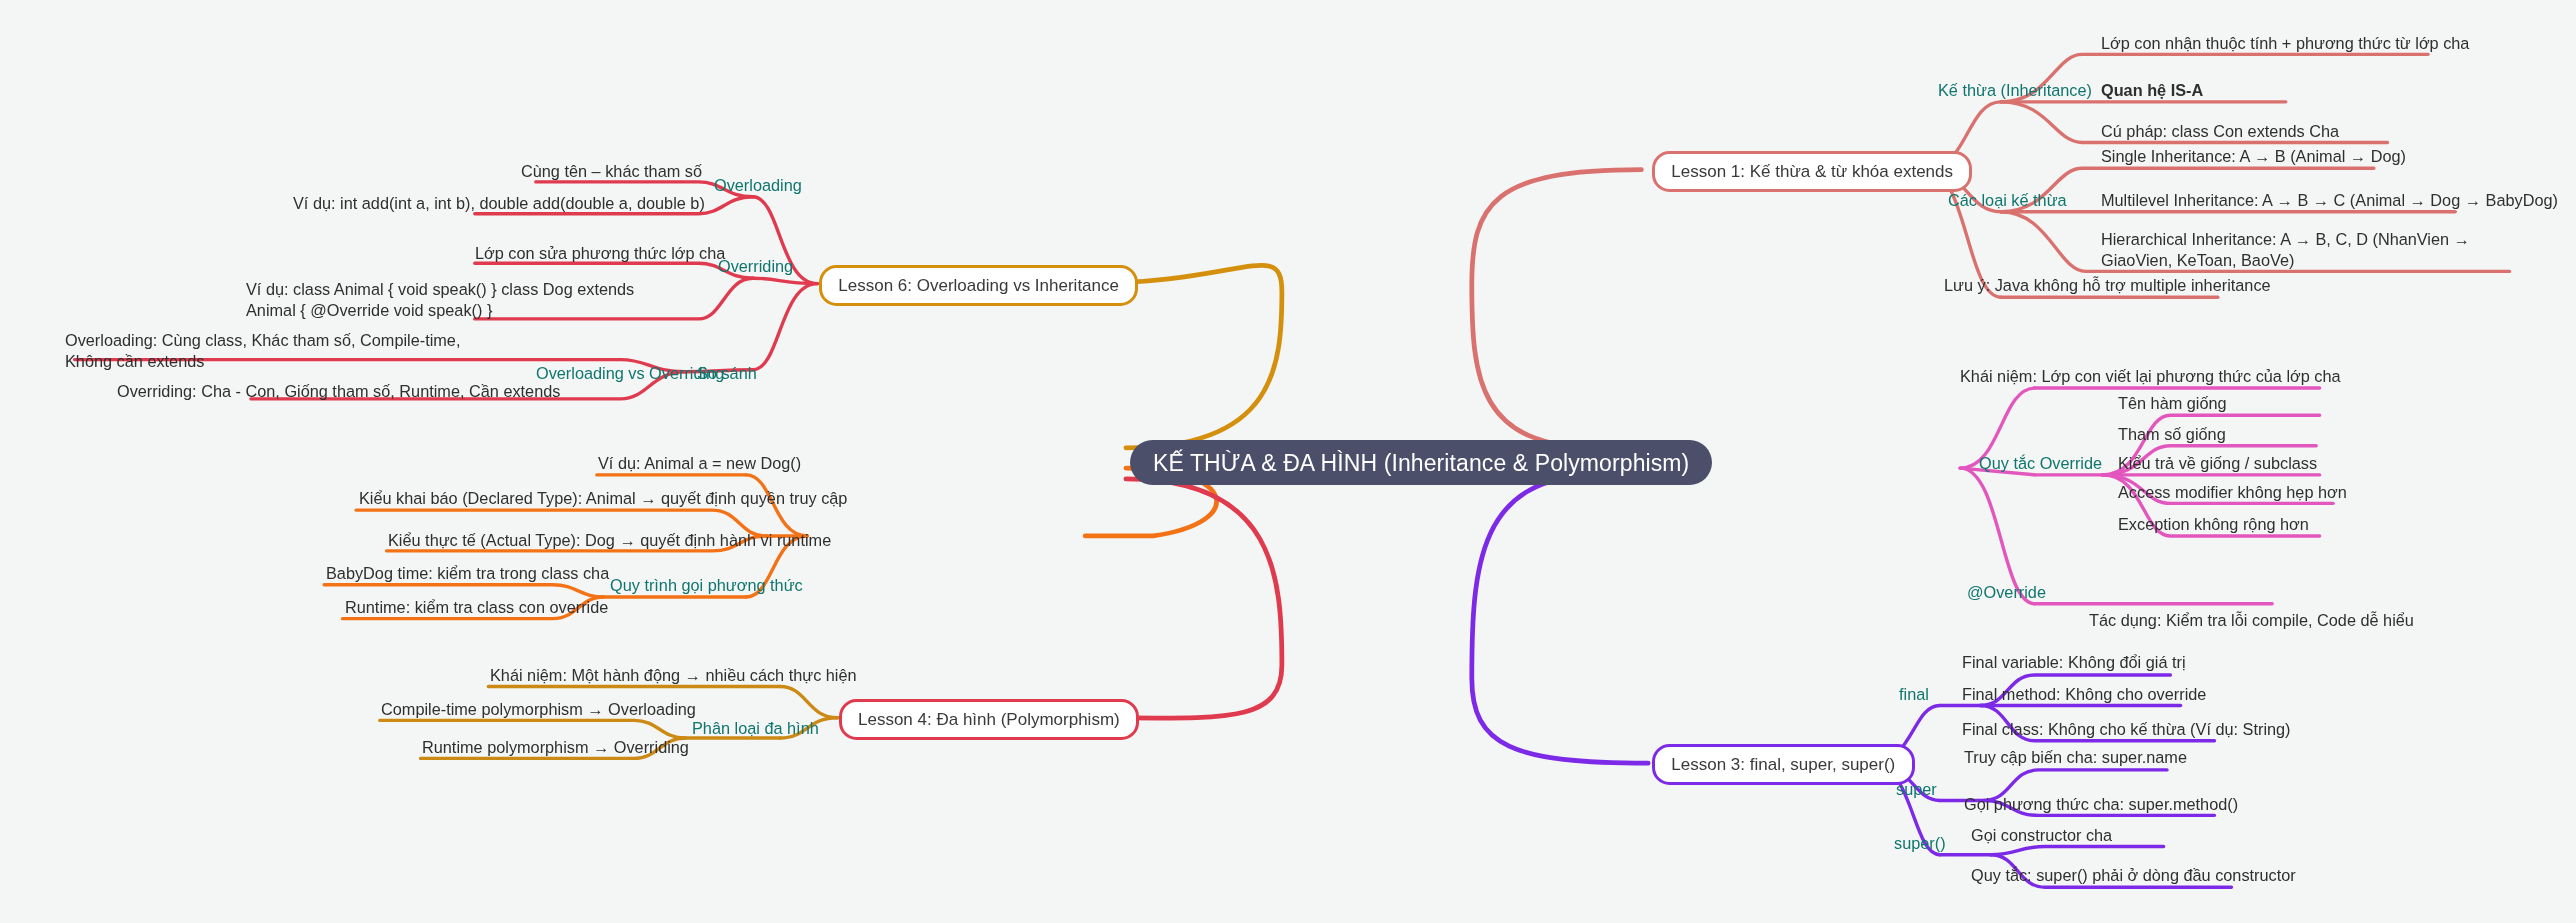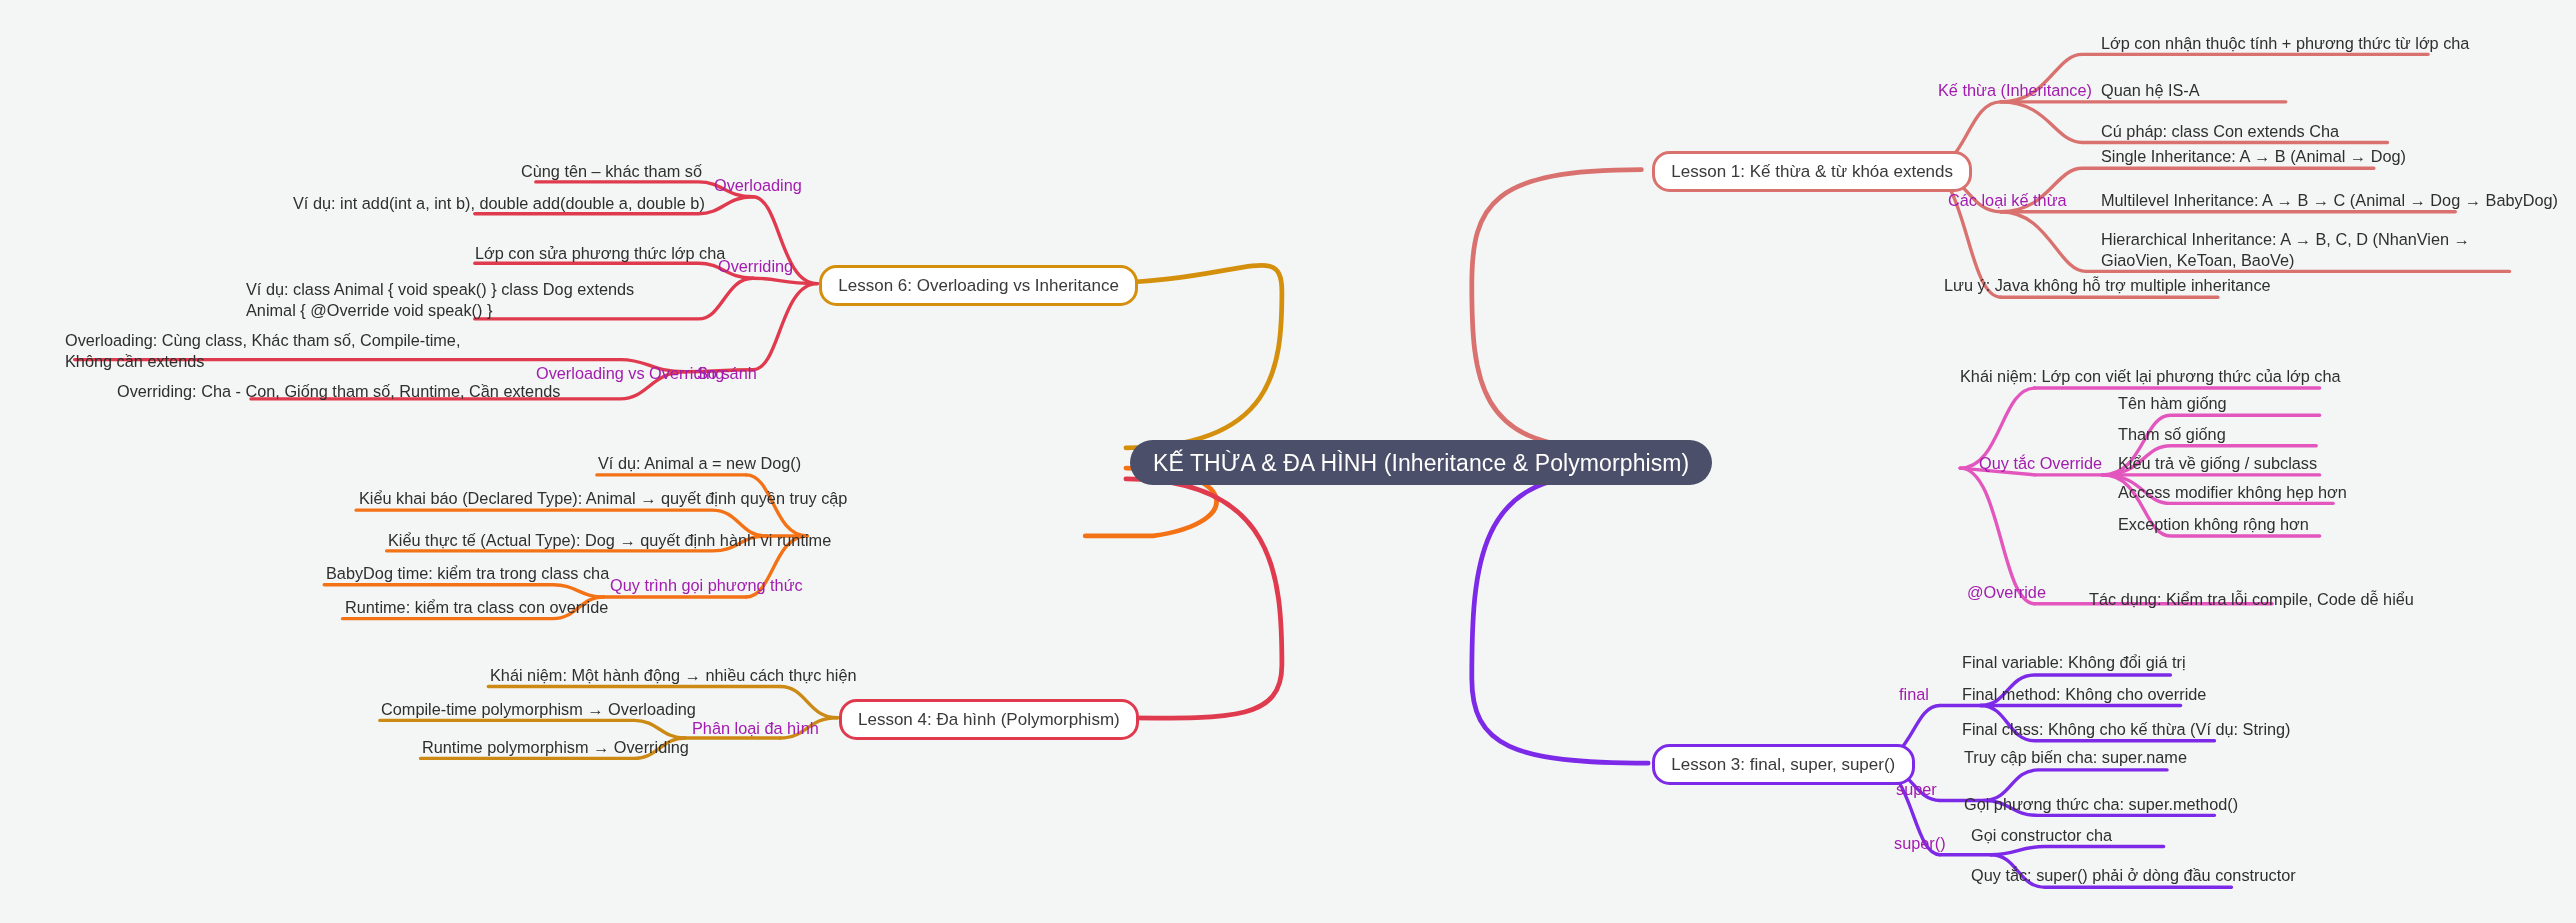--- a/index.html
+++ b/index.html
@@ -50,21 +50,21 @@
     font-size:16.3px;
     color:#2f2f2f;
     line-height:1.28;
     white-space:nowrap;
     box-sizing:border-box;
   }
   .leaf.wrap{white-space:normal;}
   .mid{
     position:absolute;
     font-size:16.3px;
-    color:#a21caf;
+    color:#0f766e;
     white-space:nowrap;
     line-height:1.28;
   }
 </style>
 </head>
 <body style="background: rgb(244, 245, 245);">
 
 <div id="canvas">
 
   <svg id="links" viewBox="0 0 3798 1362">
@@ -161,42 +161,42 @@
       <path d="M1010,1088 C975,1088 970,1118 935,1118 L620,1118" stroke="#cc8a15"></path>
     </g>
   </svg>
 
   <div class="node root-node" style="left:1130px;top:440px;">KẾ THỪA &amp; ĐA HÌNH (Inheritance &amp; Polymorphism)</div>
 
   <div class="node lesson-node l1" style="left:1652px;top:151px;">Lesson 1: Kế thừa &amp; từ khóa extends</div>
 
   <div class="mid" style="left:1938px;top:80px;">Kế thừa (Inheritance)</div>
   <div class="leaf" style="left:2101px;top:33px;">Lớp con nhận thuộc tính + phương thức từ lớp cha</div>
-  <div class="leaf" style="left:2101px;top:80px;">Quan hệ IS-A</div>
+  <div class="leaf" style="left:2101px;top:80px;font-weight:bold;">Quan hệ IS-A</div>
   <div class="leaf" style="left:2101px;top:121px;">Cú pháp: class Con extends Cha</div>
 
   <div class="mid" style="left:1948px;top:190px;">Các loại kế thừa</div>
   <div class="leaf" style="left:2101px;top:146px;">Single Inheritance: A → B (Animal → Dog)</div>
   <div class="leaf" style="left:2101px;top:190px;">Multilevel Inheritance: A → B → C (Animal → Dog → BabyDog)</div>
   <div class="leaf wrap" style="left:2101px;top:229px;width:434px;">Hierarchical Inheritance: A → B, C, D (NhanVien → GiaoVien, KeToan, BaoVe)</div>
 
   <div class="leaf" style="left:1944px;top:275px;">Lưu ý: Java không hỗ trợ multiple inheritance</div>
 
 
   <div class="leaf" style="left:1960px;top:366px;">Khái niệm: Lớp con viết lại phương thức của lớp cha</div>
 
   <div class="mid" style="left:1979px;top:453px;">Quy tắc Override</div>
   <div class="leaf" style="left:2118px;top:393px;">Tên hàm giống</div>
   <div class="leaf" style="left:2118px;top:424px;">Tham số giống</div>
   <div class="leaf" style="left:2118px;top:453px;">Kiểu trả về giống / subclass</div>
   <div class="leaf" style="left:2118px;top:482px;">Access modifier không hẹp hơn</div>
   <div class="leaf" style="left:2118px;top:514px;">Exception không rộng hơn</div>
 
   <div class="mid" style="left:1967px;top:582px;">@Override</div>
-  <div class="leaf" style="left:2089px;top:589px;">Tác dụng: Kiểm tra lỗi compile, Code dễ hiểu</div>
+  <div class="leaf" style="left:2089px;top:610px;">Tác dụng: Kiểm tra lỗi compile, Code dễ hiểu</div>
 
   <div class="node lesson-node l3" style="left:1652px;top:744px;">Lesson 3: final, super, super()</div>
 
   <div class="mid" style="left:1899px;top:684px;">final</div>
   <div class="leaf" style="left:1962px;top:652px;">Final variable: Không đổi giá trị</div>
   <div class="leaf" style="left:1962px;top:684px;">Final method: Không cho override</div>
   <div class="leaf" style="left:1962px;top:719px;">Final class: Không cho kế thừa (Ví dụ: String)</div>
 
   <div class="mid" style="left:1896px;top:779px;">super</div>
   <div class="leaf" style="left:1964px;top:747px;">Truy cập biến cha: super.name</div>

